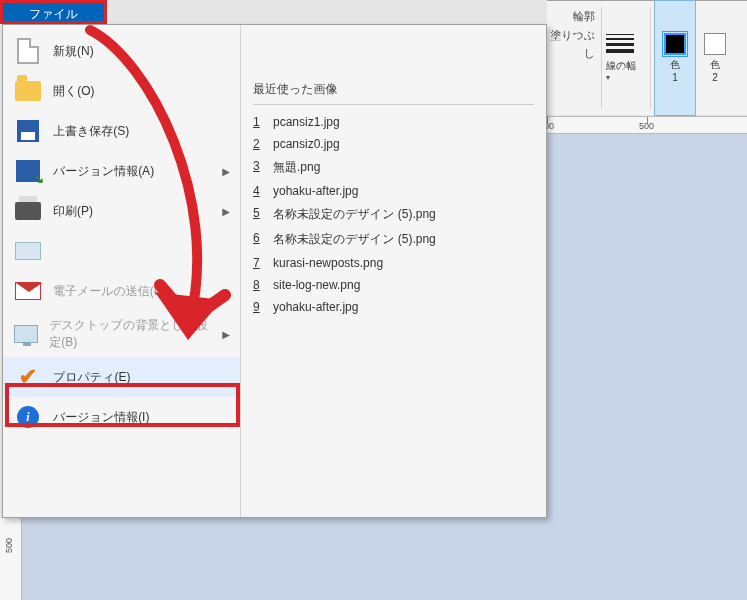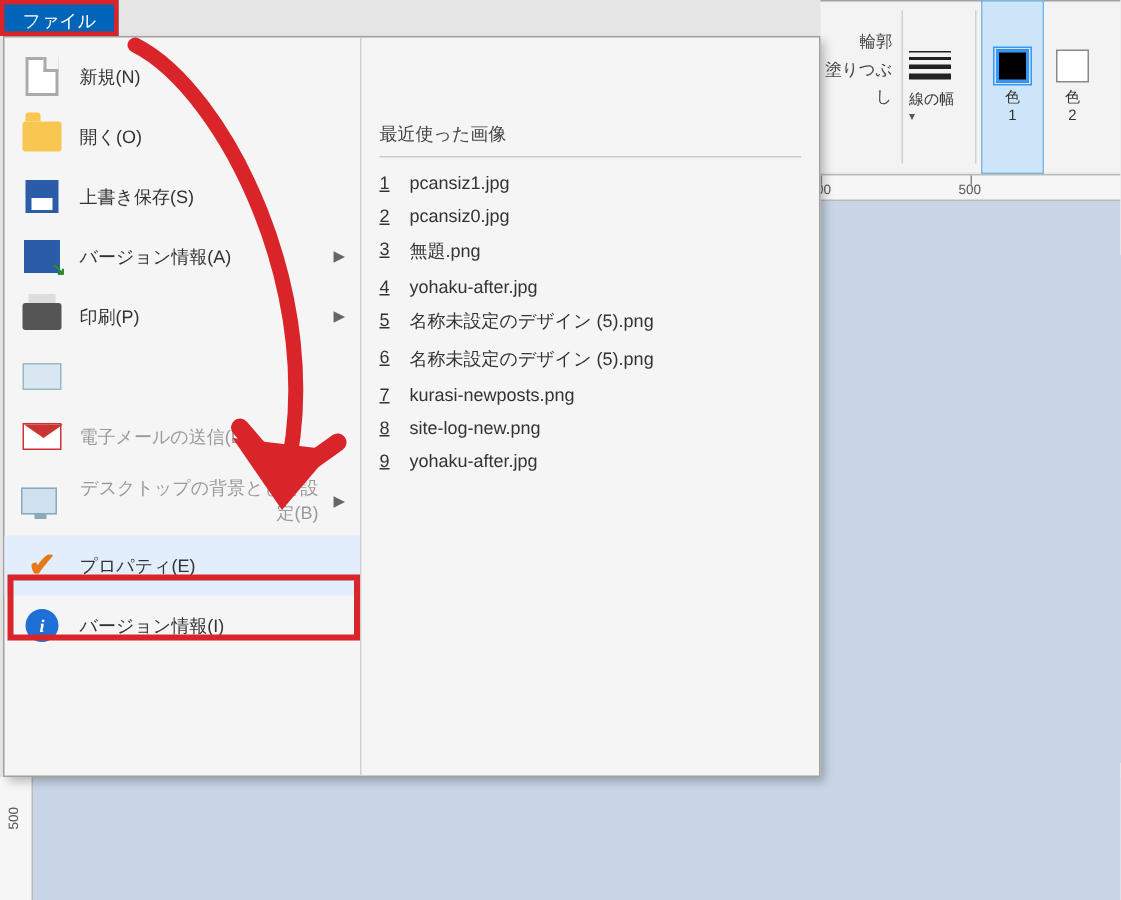--- a/index.html
+++ b/index.html
@@ -1,20 +1,20 @@
 <!DOCTYPE html>
 <html><head>
   <meta charset="utf-8">
   <style>
     * { margin: 0; padding: 0; box-sizing: border-box; font-family: "Meiryo UI", "MS UI Gothic", sans-serif; }
     body { width: 747px; height: 600px; background: #e6e6e6; position: relative; overflow: hidden; }
 
     
     .ribbon-right { position: absolute; top: 0; right: 0; width: 200px; height: 115px; background: #f3f3f3; border-top: 1px solid #a0a0a0; display: flex; }
-    .ribbon-stub-left { width: 50px; font-size: 11px; color: #444; padding: 18px 2px; line-height: 1.7; text-align: right; }
+    .ribbon-stub-left { width: 50px; font-size: 11px; color: #444; padding: 6px 2px; line-height: 1.7; text-align: right; }
     .ribbon-sep { width: 1px; background: #d0d0d0; margin: 6px 4px; }
     .ribbon-linewidth { width: 40px; text-align: center; font-size: 10px; color: #333; display: flex; flex-direction: column; align-items: flex-start; justify-content: center; }
     .lw-lines { width: 28px; display: flex; flex-direction: column; gap: 3px; margin-bottom: 6px; }
     .lw-lines span { display:block; height:2px; background:#222; }
     .lw-lines span:nth-child(1){height:1px}.lw-lines span:nth-child(2){height:2px}.lw-lines span:nth-child(3){height:3px}.lw-lines span:nth-child(4){height:4px}
     .tiny-arrow { font-size: 8px; color:#555; }
     .color-box { width: 40px; text-align: center; font-size: 10px; color:#333; display:flex;flex-direction:column;align-items:center;justify-content:center; padding:4px 0;}
     .swatch { width:22px; height:22px; border:1px solid #888; margin-bottom:3px; }
     .color1 { background:#000; border:2px solid #3399ff; outline:1px solid #3399ff; outline-offset:1px;}
     .color2 { background:#fff; }
@@ -26,25 +26,25 @@
     .tick::before { content:""; position:absolute; left:0; top:0; width:1px; height:6px; background:#888;}
     .tick-label { position:absolute; left:-8px; top:4px; }
 
     
     .canvas-area { position:absolute; top:134px; left:547px; right:0; bottom:0; background:#c7d5e6; }
     .canvas-area2 { position:absolute; top:518px; left:0; right:0; bottom:0; background:#c7d5e6; }
     .vruler { position:absolute; left:0; top:518px; width:22px; bottom:0; background:#f6f6f6; border-right:1px solid #bbb; font-size:9px; color:#555; }
     .vruler .vlabel { writing-mode: vertical-rl; transform:rotate(180deg); position:absolute; left:4px; top:20px; }
 
     
-    .file-tab { position:absolute; top:0; left:0; height:24px; padding:3px 12px; background:#0065b8; color:#fff; font-size:12px; border:3px solid #d9252a; }
+    .file-tab { position:absolute; top:0; left:0; height:24px; padding:3px 26px; background:#0065b8; color:#fff; font-size:12px; border:3px solid #d9252a; }
     
     .dropdown { position:absolute; top:24px; left:2px; width:545px; height:494px; background:#f5f5f5; border:1px solid #a0a0a0; box-shadow:3px 3px 6px rgba(0,0,0,.25); display:flex; }
     .menu-col { width:238px; border-right:1px solid #d0d0d0; padding:6px 0; }
-    .menu-item { display:flex; align-items:center; gap:10px; padding:6px 10px; font-size:12px; color:#333; min-height:40px; position:relative;text-align:right; }
+    .menu-item { display:flex; align-items:center; gap:10px; padding:6px 10px; font-size:12px; color:#333; min-height:40px; position:relative; }
     .menu-item.hover { background:#e2eefb; }
     .menu-item.disabled { color:#9a9a9a; }
     .menu-item .arrow { margin-left:auto; font-size:10px; color:#666; }
     .menu-item .icon { width:30px; height:28px; display:flex; align-items:center; justify-content:center; }
 
     .recent-col { flex:1; padding:8px 12px; font-size:12px;margin-top:48px; }
     .recent-header { color:#444; border-bottom:1px solid #ccc; padding-bottom:6px; margin-bottom:6px; }
     .recent-list { list-style:none; }
     .recent-list li { display:flex; gap:8px; padding:4px 0; color:#333; }
     .recent-list li .num { text-decoration:underline; min-width:12px; }

